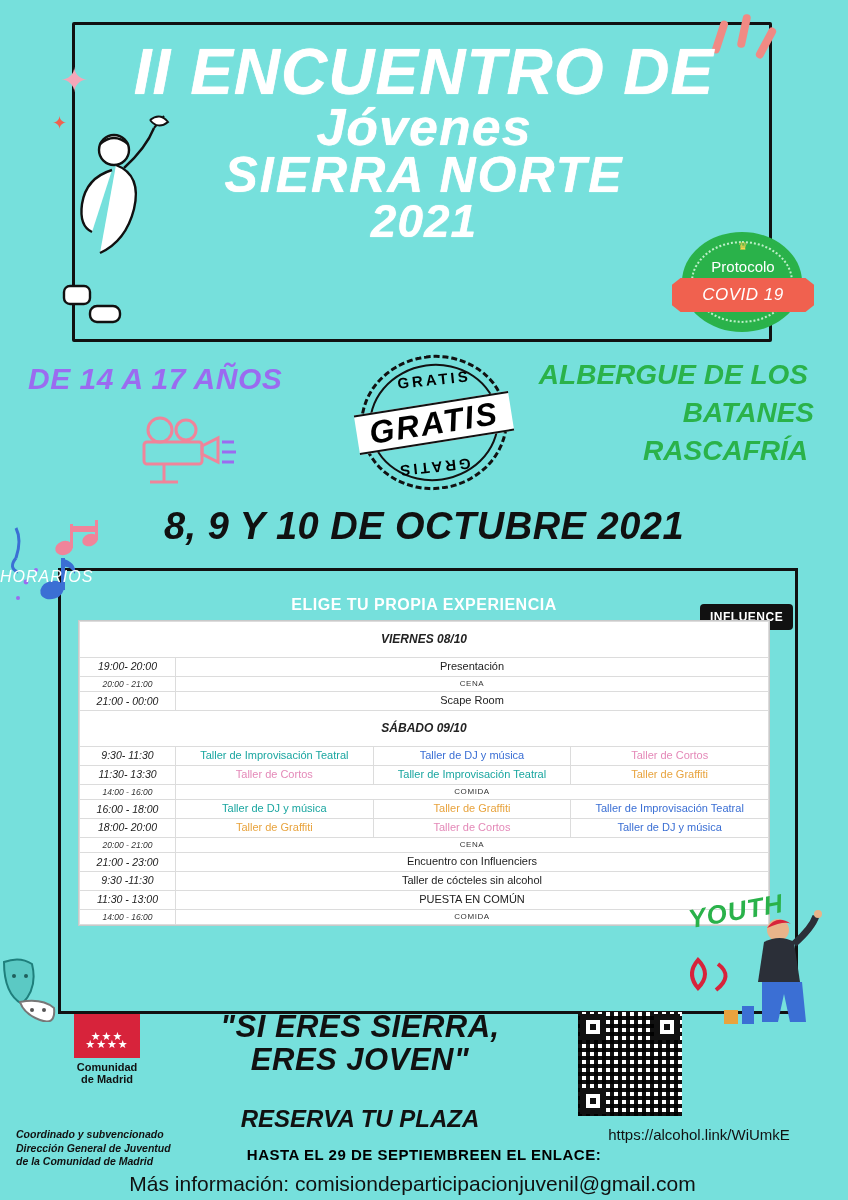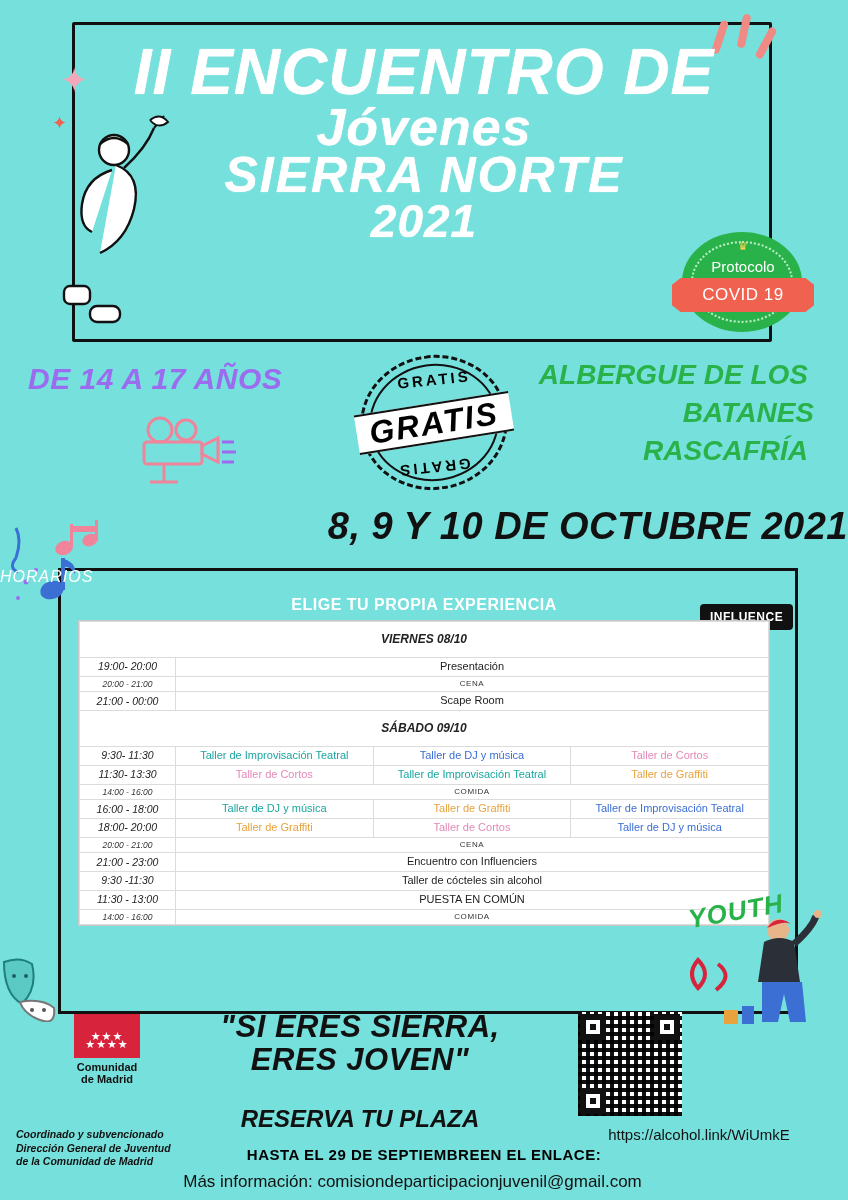--- a/index.html
+++ b/index.html
@@ -54,21 +54,21 @@
     position: absolute; right: 40px; top: 356px; width: 320px;
     text-align: right; color: #2ab24a;
     font-size: 28px; font-weight: bold; font-style: italic;
     line-height: 1.35; text-transform: uppercase;
   }
   .place div:nth-child(2){ margin-right: -6px; }
 
   
   .dates {
     position: absolute; left: 0; top: 505px; width: 848px;
-    text-align: right;
+    text-align: center;
     color: #111; font-weight: bold; font-style: italic;
     font-size: 38px; letter-spacing: 0.5px;
   }
   .dates .yr { font-weight: bold; font-style: italic; }
 
   
   .gratis {
     position: absolute; left: 360px; top: 355px;
     width: 148px; height: 135px;
   }
@@ -109,20 +109,21 @@
   }
   .covid .disc:before{
     content:""; position:absolute; inset:5px; border:2px dotted #bdf0c8; border-radius:50%;
   }
   .covid .ribbon {
     position:absolute; left:0; top:42px; width:142px; height:34px;
     background:#f0614f; color:#fff;
     display:flex; align-items:center; justify-content:center;
     font-size:17px; letter-spacing:0.5px;
     clip-path: polygon(0 20%, 6% 0, 94% 0, 100% 20%, 100% 80%, 94% 100%, 6% 100%, 0 80%);
+    font-style: italic;
   }
   .covid .prot {
     position:absolute; left:0; top:22px; width:142px; text-align:center;
     color:#fff; font-size:15px;
   }
   .covid .crown{
     position:absolute; left:0; top:4px; width:142px; text-align:center;
     color:#ffd34d; font-size:11px;
   }
 
@@ -188,21 +189,21 @@
     text-align: center; color: #111;
     font-weight: bold; font-style: italic; font-size: 24px;
   }
   .hasta {
     position: absolute; left: 0; top: 1146px; width: 848px;
     text-align: center; color: #000000; font-weight: bold; font-size: 15px;
     letter-spacing: 0.5px;
   }
   .masinfo {
     position: absolute; left: 0; top: 1172px; width: 825px;
-    text-align: center; color: #111; font-size: 17px;
+    text-align: center; color: #111; font-size: 21px;
   }
   .qr {
     position: absolute; left: 578px; top: 1012px; width: 104px; height: 104px;
     background:
       repeating-linear-gradient(0deg, #111 0 4px, transparent 4px 8px),
       repeating-linear-gradient(90deg, #111 0 4px, #fff 4px 8px);
     background-blend-mode: multiply;
   }
   .qr .corner {
     position:absolute; width:26px; height:26px; border:6px solid #111; background:#fff;

